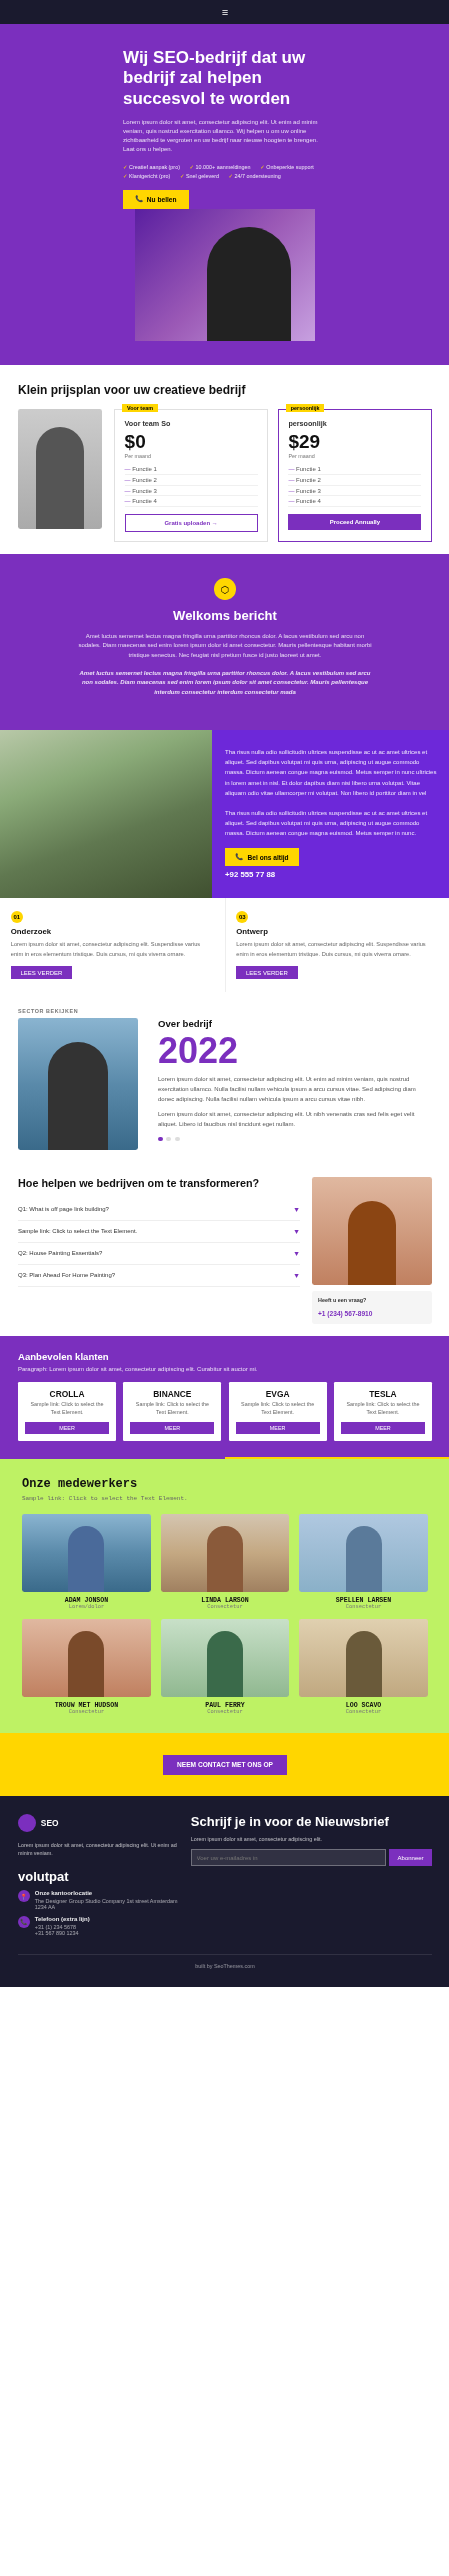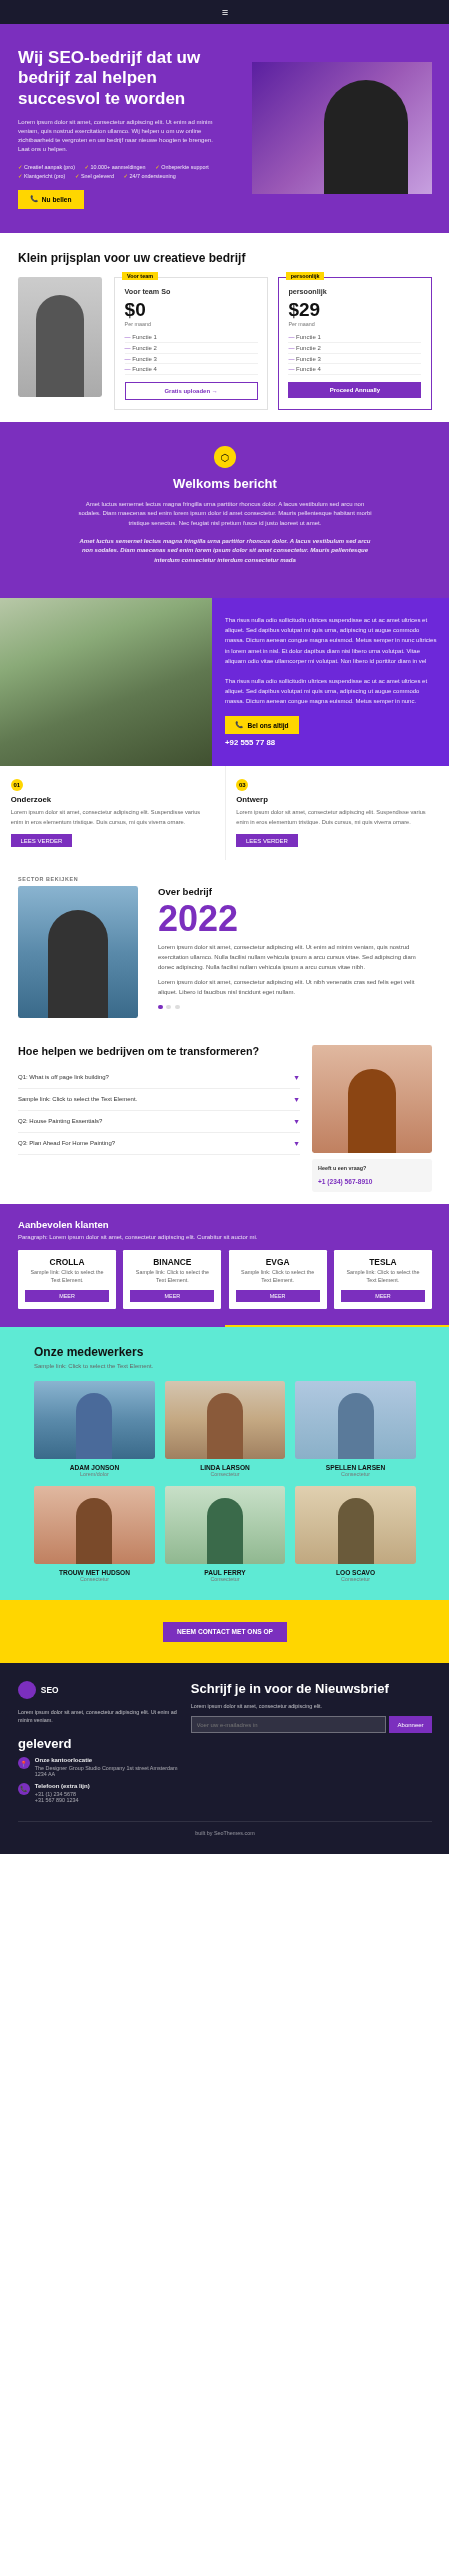--- a/index.html
+++ b/index.html
@@ -8,20 +8,21 @@
     
     .hero {
       background: #7B2FBE;
       color: white;
       padding: 24px 18px;
       display: flex;
       align-items: center;
       justify-content: space-between;
       min-height: 156px;
       position: relative;
+      flex-direction: column;
     }
     .hero-left { max-width: 204px; }
     .hero-left h1 { font-size: 17px; font-weight: 800; line-height: 1.2; margin-bottom: 8.4px; }
     .hero-left p { font-size: 6px; line-height: 1.5; margin-bottom: 10.8px; color: rgba(255,255,255,0.85); }
     .btn-call {
       background: #FFD600;
       color: #000;
       border: none;
       padding: 5.4px 12px;
       font-size: 6.6px;
@@ -376,22 +377,23 @@
       color: white;
       border: none;
       padding: 3px 7.2px;
       font-size: 5.4px;
       cursor: pointer;
       width: 100%;
     }
 
     
     .team-section {
-      background: #5eead4;
-      padding: 18px 34px;
+      background: #bef264;
+      padding: 18px 22px;
+      font-family: Liberation Mono, monospace;
     }
     .team-section h2 { font-size: 12px; font-weight: 800; color: #111; margin-bottom: 3.6px; }
     .team-section > p { font-size: 6px; color: #666; margin-bottom: 12px; }
     .team-grid {
       display: grid;
       grid-template-columns: repeat(3, 1fr);
       gap: 9.6px;
     }
     .team-card { text-align: center; }
     .team-img {
@@ -784,21 +786,21 @@
 <footer class="footer">
   <div class="footer-top">
 
     <div class="footer-col">
       <div class="footer-logo-area">
         <div class="footer-logo-circle"></div>
         <span class="footer-logo-text">SEO</span>
       </div>
       <p>Lorem ipsum dolor sit amet, consectetur adipiscing elit. Ut enim ad minim veniam.</p>
       <br>
-      <h3>geleverd</h3>
+      <h3>volutpat</h3>
       <div class="footer-contact-item">
         <div class="footer-icon">📍</div>
         <div>
           <div style="font-size:6px;font-weight:bold;color:rgba(255,255,255,0.9);margin-bottom:1.8px;">Onze kantoorlocatie</div>
           <div style="font-size:5.4px;color:rgba(255,255,255,0.6);">The Designer Group Studio Company 1st street Amsterdam 1234 AA</div>
         </div>
       </div>
       <div class="footer-contact-item">
         <div class="footer-icon">📞</div>
         <div>

